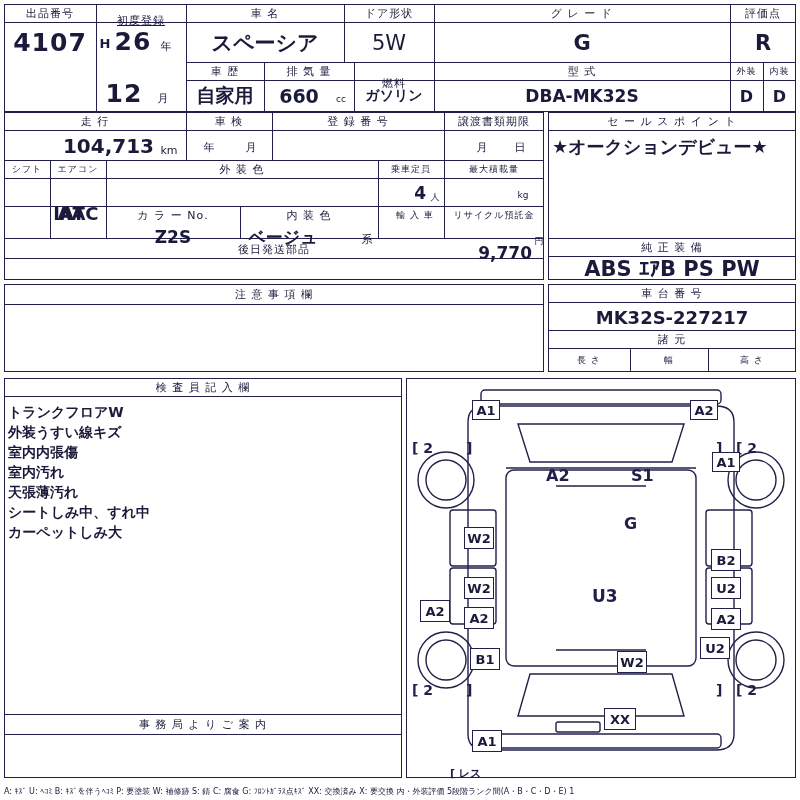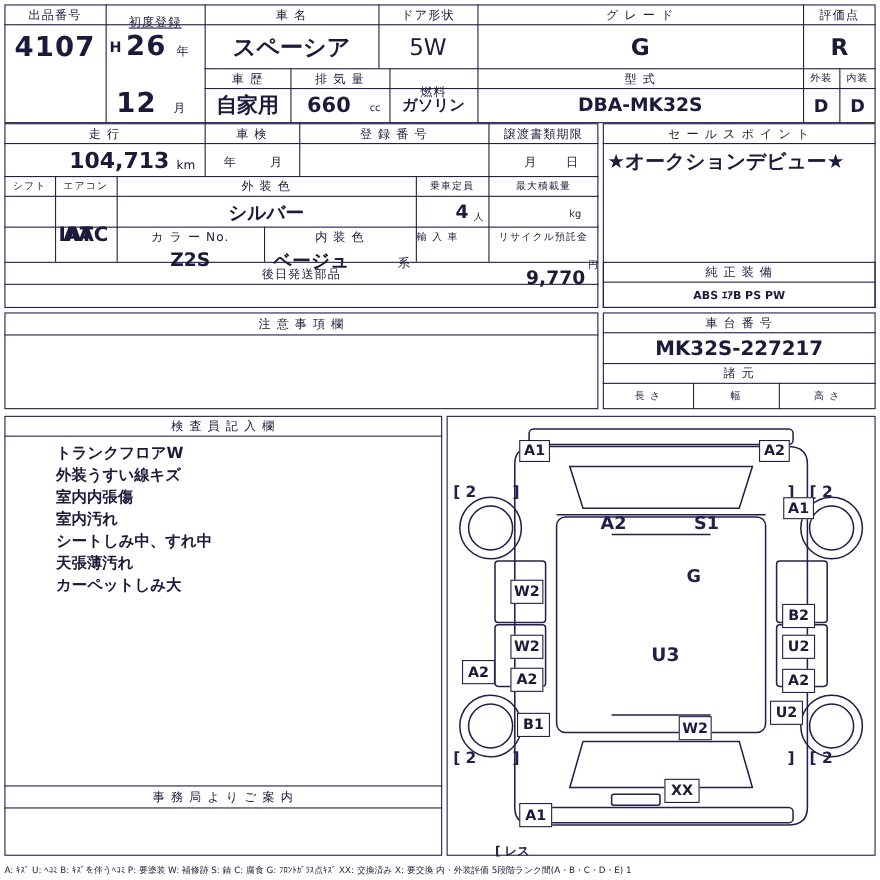--- a/index.html
+++ b/index.html
@@ -17,21 +17,21 @@
        font-size:11px;letter-spacing:1px;white-space:nowrap;}
   .val{position:absolute;box-sizing:border-box;display:flex;align-items:center;justify-content:center;
        white-space:nowrap;}
   .hline{position:absolute;background:#20204a;height:1px;}
   .vline{position:absolute;background:#20204a;width:1px;}
   .big{font-size:25px;font-weight:bold;letter-spacing:1px;}
   .mid{font-size:19px;font-weight:bold;}
   .sm{font-size:11px;}
   .xsm{font-size:9px;}
   .notes{position:absolute;box-sizing:border-box;font-size:14px;line-height:20px;font-weight:bold;}
-  .notes div{white-space:nowrap;margin-left:43px;}
+  .notes div{white-space:nowrap;}
   .footer{position:absolute;left:4px;top:786px;font-size:8px;letter-spacing:0px;white-space:nowrap;}
   .diagram{position:absolute;left:406px;top:378px;width:390px;height:400px;}
   svg{display:block;}
   .code{position:absolute;font-size:14px;font-weight:bold;color:#20204a;}
   .codebx{position:absolute;box-sizing:border-box;border:1px solid #20204a;display:flex;align-items:center;justify-content:center;font-size:13px;font-weight:bold;background:#fff;}
 </style>
 </head>
 <body>
 
 <div class="sheet">
@@ -122,58 +122,57 @@
   <div class="lbl sm" style="left:444px;top:113px;width:100px;height:17px;">譲渡書類期限</div>
   <div class="val sm" style="left:470px;top:136px;width:24px;height:22px;">月</div>
   <div class="val sm" style="left:508px;top:136px;width:24px;height:22px;">日</div>
 
   <div class="lbl xsm" style="left:4px;top:161px;width:46px;height:17px;">シフト</div>
   <div class="lbl xsm" style="left:50px;top:161px;width:56px;height:17px;">エアコン</div>
   <div class="val" style="left:4px;top:196px;width:46px;height:34px;font-size:18px;font-weight:bold;margin-left:42px;">IAT</div>
   <div class="val" style="left:50px;top:196px;width:56px;height:34px;font-size:18px;font-weight:bold;">AAC</div>
 
   <div class="lbl sm" style="left:106px;top:161px;width:272px;height:17px;">外 装 色</div>
-  <div class="val" style="left:106px;top:180px;width:272px;height:26px;font-size:17px;font-weight:bold;">シルバー</div>
 
   <div class="lbl xsm" style="left:378px;top:161px;width:66px;height:17px;">乗車定員</div>
   <div class="val" style="left:378px;top:180px;width:48px;height:26px;justify-content:flex-end;font-size:17px;font-weight:bold;">4</div>
   <div class="val xsm" style="left:426px;top:188px;width:18px;height:18px;">人</div>
 
   <div class="lbl xsm" style="left:444px;top:161px;width:100px;height:17px;">最大積載量</div>
   <div class="val xsm" style="left:510px;top:186px;width:26px;height:18px;">kg</div>
 
   <div class="lbl sm" style="left:106px;top:207px;width:134px;height:17px;">カ ラ ー No.</div>
   <div class="val" style="left:106px;top:224px;width:134px;height:26px;font-size:17px;font-weight:bold;">Z2S</div>
 
   <div class="lbl sm" style="left:240px;top:207px;width:138px;height:17px;">内 装 色</div>
   <div class="val" style="left:224px;top:224px;width:118px;height:26px;font-size:17px;font-weight:bold;">ベージュ</div>
   <div class="val sm" style="left:356px;top:228px;width:22px;height:22px;">系</div>
 
-  <div class="lbl xsm" style="left:365px;top:207px;width:66px;height:17px;text-align:right;">輸 入 車</div>
+  <div class="lbl xsm" style="left:382px;top:207px;width:66px;height:17px;text-align:right;">輸 入 車</div>
 
   <div class="lbl xsm" style="left:444px;top:207px;width:100px;height:17px;">リサイクル預託金</div>
   <div class="val" style="left:444px;top:240px;width:88px;height:26px;justify-content:flex-end;font-size:17px;font-weight:bold;">9,770</div>
   <div class="val xsm" style="left:532px;top:232px;width:14px;height:18px;">円</div>
 
   <div class="lbl sm" style="left:4px;top:240px;width:540px;height:18px;">後日発送部品</div>
 
   <div class="bx" style="left:4px;top:284px;width:540px;height:88px;"></div>
   <div class="hline" style="left:4px;top:304px;width:540px;"></div>
   <div class="lbl sm" style="left:4px;top:285px;width:540px;height:19px;">注 意 事 項 欄</div>
 
   <div class="bx" style="left:548px;top:112px;width:248px;height:168px;"></div>
   <div class="hline" style="left:548px;top:130px;width:248px;"></div>
   <div class="lbl sm" style="left:548px;top:113px;width:248px;height:17px;">セ ー ル ス ポ イ ン ト</div>
   <div class="val" style="left:552px;top:134px;width:240px;height:26px;justify-content:flex-start;font-size:18px;font-weight:bold;">★オークションデビュー★</div>
 
   <div class="bx" style="left:548px;top:238px;width:248px;height:42px;border-top:none;"></div>
   <div class="hline" style="left:548px;top:238px;width:248px;"></div>
   <div class="hline" style="left:548px;top:256px;width:248px;"></div>
   <div class="lbl sm" style="left:548px;top:239px;width:248px;height:17px;">純 正 装 備</div>
-  <div class="val" style="left:552px;top:258px;width:240px;height:22px;font-size:10px;font-weight:bold;">ABS ｴｱB PS PW</div>
+  <div class="val" style="left:552px;top:258px;width:240px;height:22px;font-size:21px;font-weight:bold;">ABS ｴｱB PS PW</div>
 
   <div class="bx" style="left:548px;top:284px;width:248px;height:88px;"></div>
   <div class="hline" style="left:548px;top:302px;width:248px;"></div>
   <div class="hline" style="left:548px;top:330px;width:248px;"></div>
   <div class="hline" style="left:548px;top:348px;width:248px;"></div>
   <div class="vline" style="left:630px;top:348px;height:24px;"></div>
   <div class="vline" style="left:708px;top:348px;height:24px;"></div>
   <div class="lbl sm" style="left:548px;top:285px;width:248px;height:17px;">車 台 番 号</div>
   <div class="val" style="left:548px;top:304px;width:248px;height:26px;font-size:18px;font-weight:bold;">MK32S-227217</div>
   <div class="lbl sm" style="left:548px;top:331px;width:248px;height:17px;">諸 元</div>
@@ -182,22 +181,22 @@
   <div class="lbl xsm" style="left:708px;top:349px;width:88px;height:23px;">高 さ</div>
 
   <div class="bx" style="left:4px;top:378px;width:398px;height:400px;"></div>
   <div class="hline" style="left:4px;top:396px;width:398px;"></div>
   <div class="lbl sm" style="left:4px;top:379px;width:398px;height:17px;">検 査 員 記 入 欄</div>
   <div class="notes" style="left:8px;top:402px;width:390px;">
     <div>トランクフロアW</div>
     <div>外装うすい線キズ</div>
     <div>室内内張傷</div>
     <div>室内汚れ</div>
+    <div>天張薄汚れ</div>
     <div>シートしみ中、すれ中</div>
-    <div>天張薄汚れ</div>
     <div>カーペットしみ大</div>
   </div>
 
   <div class="hline" style="left:4px;top:714px;width:398px;"></div>
   <div class="hline" style="left:4px;top:734px;width:398px;"></div>
   <div class="lbl sm" style="left:4px;top:715px;width:398px;height:19px;">事 務 局 よ り ご 案 内</div>
 
   <div class="bx" style="left:406px;top:378px;width:390px;height:400px;"></div>
 
   <div class="diagram">

